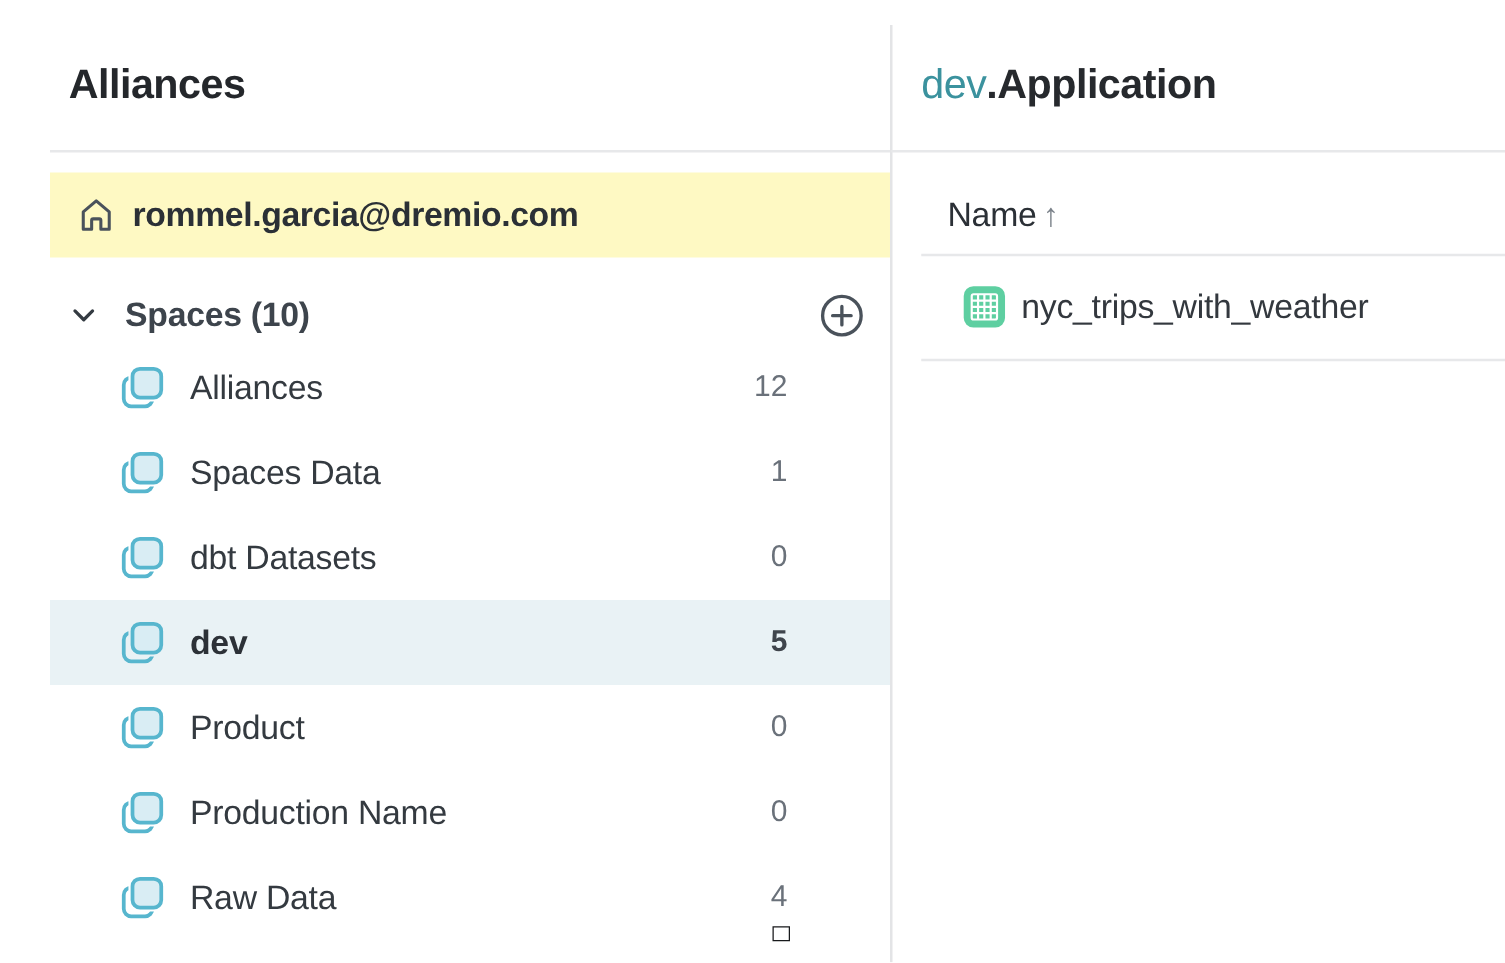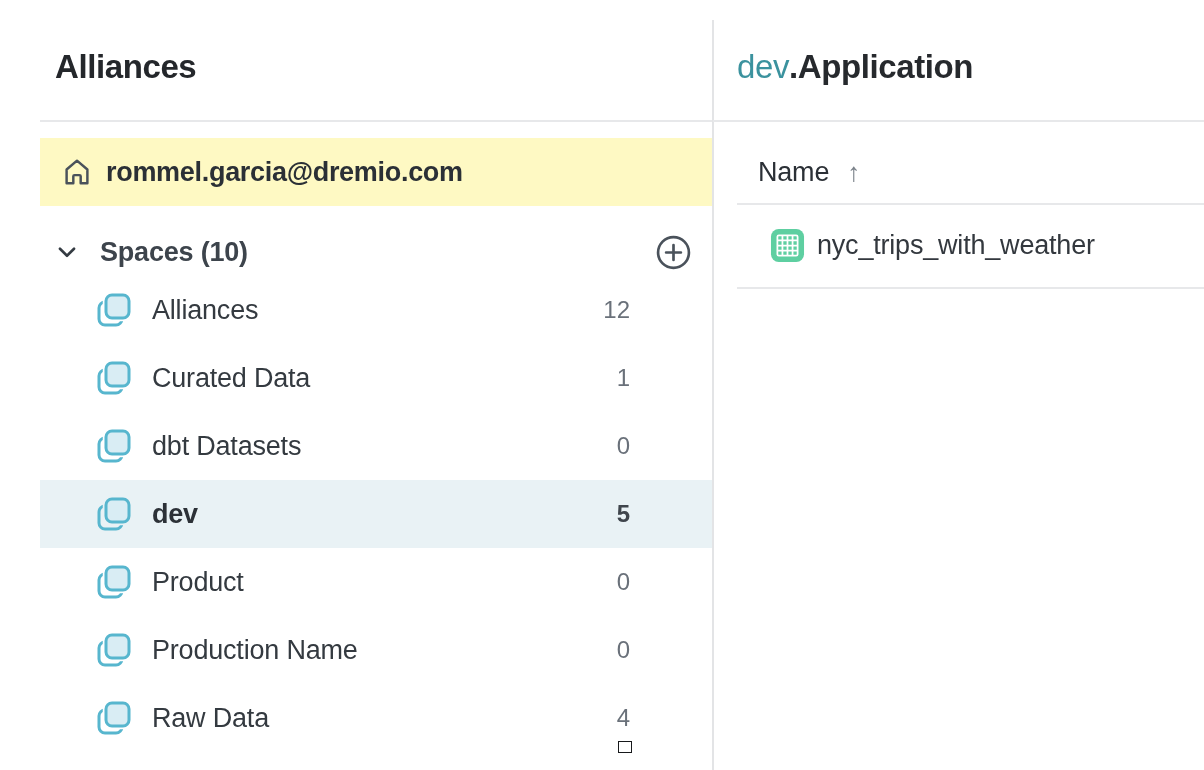--- a/index.html
+++ b/index.html
@@ -43,21 +43,21 @@
   .space-icon { width:42px; height:42px; flex:0 0 auto; }
   .space-icon .halo { fill:none; stroke:#ffffff; stroke-width:6.5; }
   .space-row.selected .space-icon .halo { stroke:#e9f2f5; }
 
   
   .main-title { position:absolute; left:737px; top:50px; font-size:33px; letter-spacing:-0.4px; line-height:1; }
   .main-title .space-part { color:#3b929e; font-weight:400; }
   .main-title .bold-part  { color:#26292d; font-weight:700; }
 
   .name-header { position:absolute; left:737px; top:121px; width:467px; height:102px;
-                 display:flex; align-items:center; padding-left:21px; gap:18px; cursor:pointer; }
+                 display:flex; align-items:center; padding-left:21px; gap:5px; cursor:pointer; }
   .name-header .lbl { font-size:27px; font-weight:500; color:#2b3036; letter-spacing:-0.2px; }
   .name-header .arrow { font-size:26px; color:#7b828a; line-height:1; }
 
   .dataset-row { position:absolute; left:737px; top:204px; width:467px; height:83px;
                  display:flex; align-items:center; padding-left:33px; gap:12px; cursor:pointer; }
   .dataset-row .lbl { font-size:27px; color:#33383e; letter-spacing:-0.2px; white-space:nowrap; }
 
   
   .artifact-square { position:absolute; left:618px; top:741px; width:14px; height:12px;
                      border:1.5px solid #17191b; background:#fff; }
@@ -107,21 +107,21 @@
     <span class="lbl">Alliances</span>
     <span class="cnt">12</span>
   </div>
 
   <div class="space-row" style="top:344px">
     <svg class="space-icon" viewBox="0 0 42 42">
       <rect x="6" y="13" width="23" height="23" rx="6" fill="none" stroke="#57b6ce" stroke-width="3"></rect>
       <rect class="halo" x="13" y="6" width="23" height="23" rx="6"></rect>
       <rect x="13" y="6" width="23" height="23" rx="6" fill="#d9edf4" stroke="#57b6ce" stroke-width="3"></rect>
     </svg>
-    <span class="lbl">Curated Data</span>
+    <span class="lbl">Spaces Data</span>
     <span class="cnt">1</span>
   </div>
 
   <div class="space-row" style="top:412px">
     <svg class="space-icon" viewBox="0 0 42 42">
       <rect x="6" y="13" width="23" height="23" rx="6" fill="none" stroke="#57b6ce" stroke-width="3"></rect>
       <rect class="halo" x="13" y="6" width="23" height="23" rx="6"></rect>
       <rect x="13" y="6" width="23" height="23" rx="6" fill="#d9edf4" stroke="#57b6ce" stroke-width="3"></rect>
     </svg>
     <span class="lbl">dbt Datasets</span>

